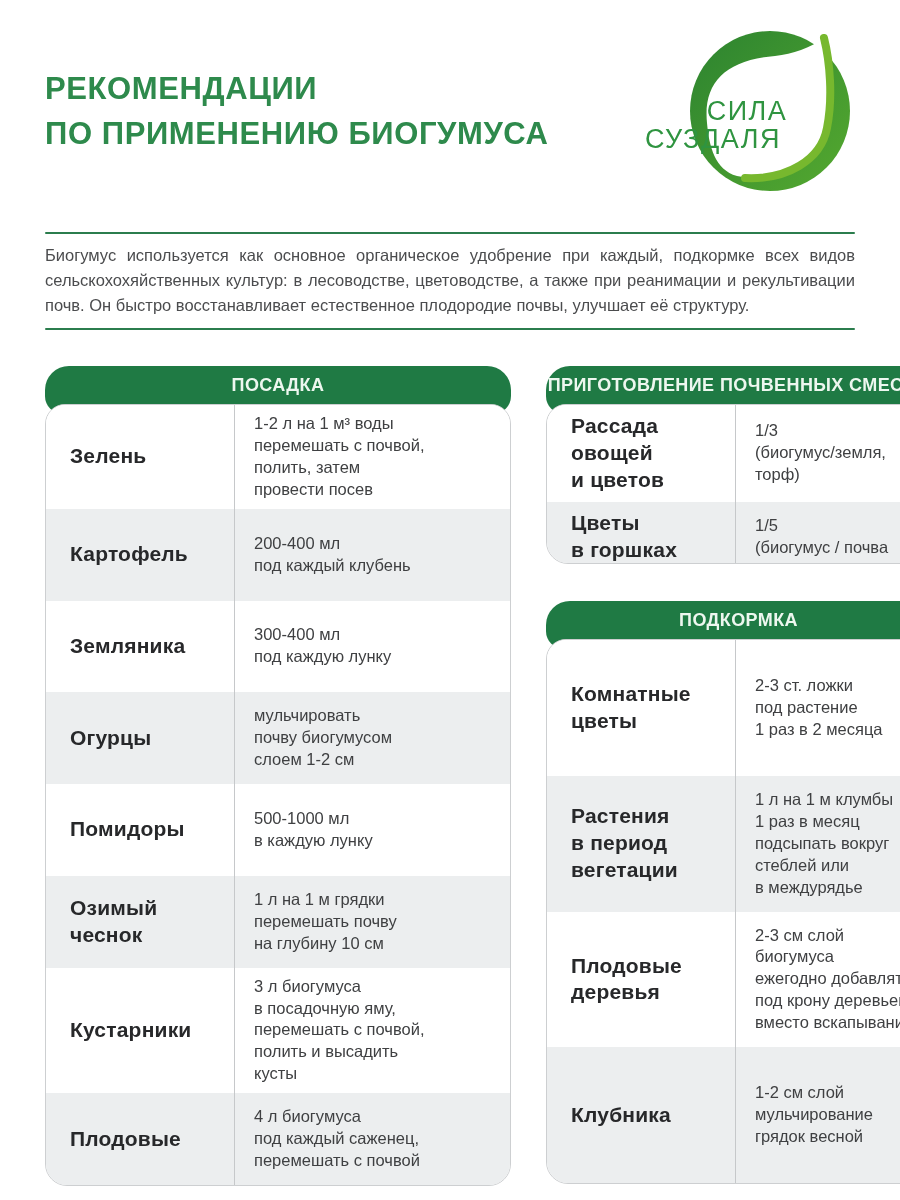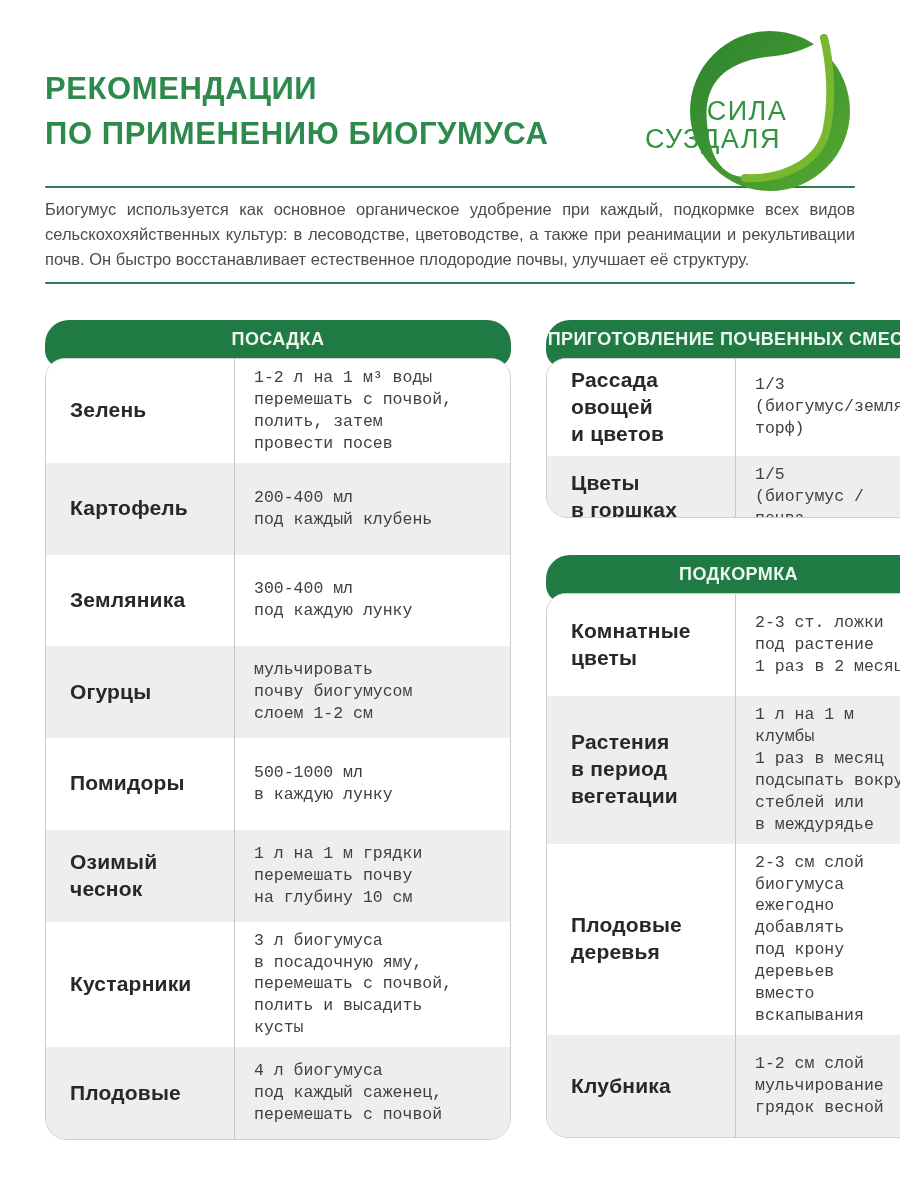--- a/index.html
+++ b/index.html
@@ -14,21 +14,21 @@
     padding: 0 45px;
     overflow: hidden;
   }
 
   
   .header-row {
     display: flex;
     justify-content: space-between;
     align-items: flex-start;
     padding-top: 28px;
-    height: 186px;
+    height: 232px;
   }
   .page-title {
     margin-top: 38px;
     color: var(--accent_green, #2E8A4C);
     font-size: 31px;
     font-weight: 700;
     line-height: 45px;
     letter-spacing: 0.6px;
     text-transform: uppercase;
   }
@@ -94,21 +94,20 @@
     line-height: 1.28;
     letter-spacing: 0.2px;
   }
   .cell-value {
     flex: 1 1 auto;
     border-left: 1px solid #C6C8CA;
     padding: 8px 8px 8px 19px;
     color: #3F4042;
     font-size: 16.5px;
     line-height: 1.33;
-    font-family: Liberation Mono, monospace;
   }
 
   .logo-text { font-family: "Liberation Sans", "DejaVu Sans", sans-serif; }
 </style>
 </head>
 <body>
 
 <div class="page">
 
   <div class="header-row">

